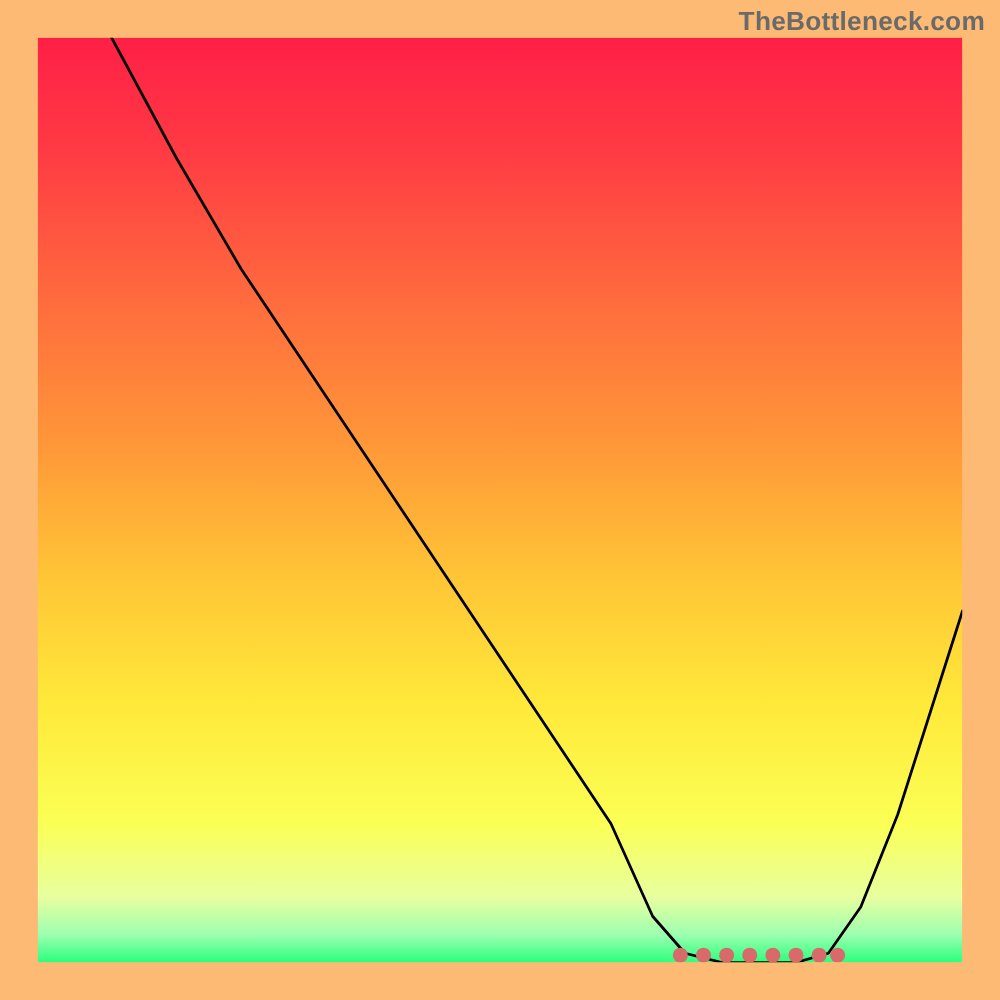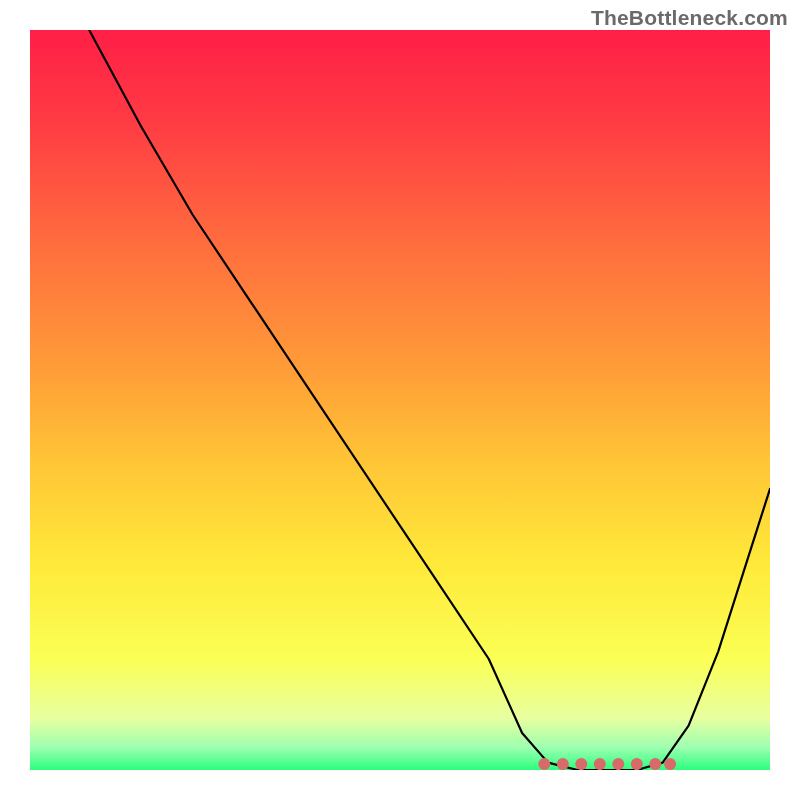--- a/index.html
+++ b/index.html
@@ -8,21 +8,21 @@
     width: 800px;
     height: 800px;
     background: #000;
     overflow: hidden;
     font-family: Arial, Helvetica, sans-serif;
   }
   .frame {
     position: relative;
     width: 800px;
     height: 800px;
-    background: #ffffff;
+    background: #fdba74;
   }
   .watermark {
     position: absolute;
     top: 6px;
     right: 12px;
     color: #6a6a6a;
     font-size: 21px;
     font-weight: 600;
     letter-spacing: 0.2px;
     z-index: 5;

